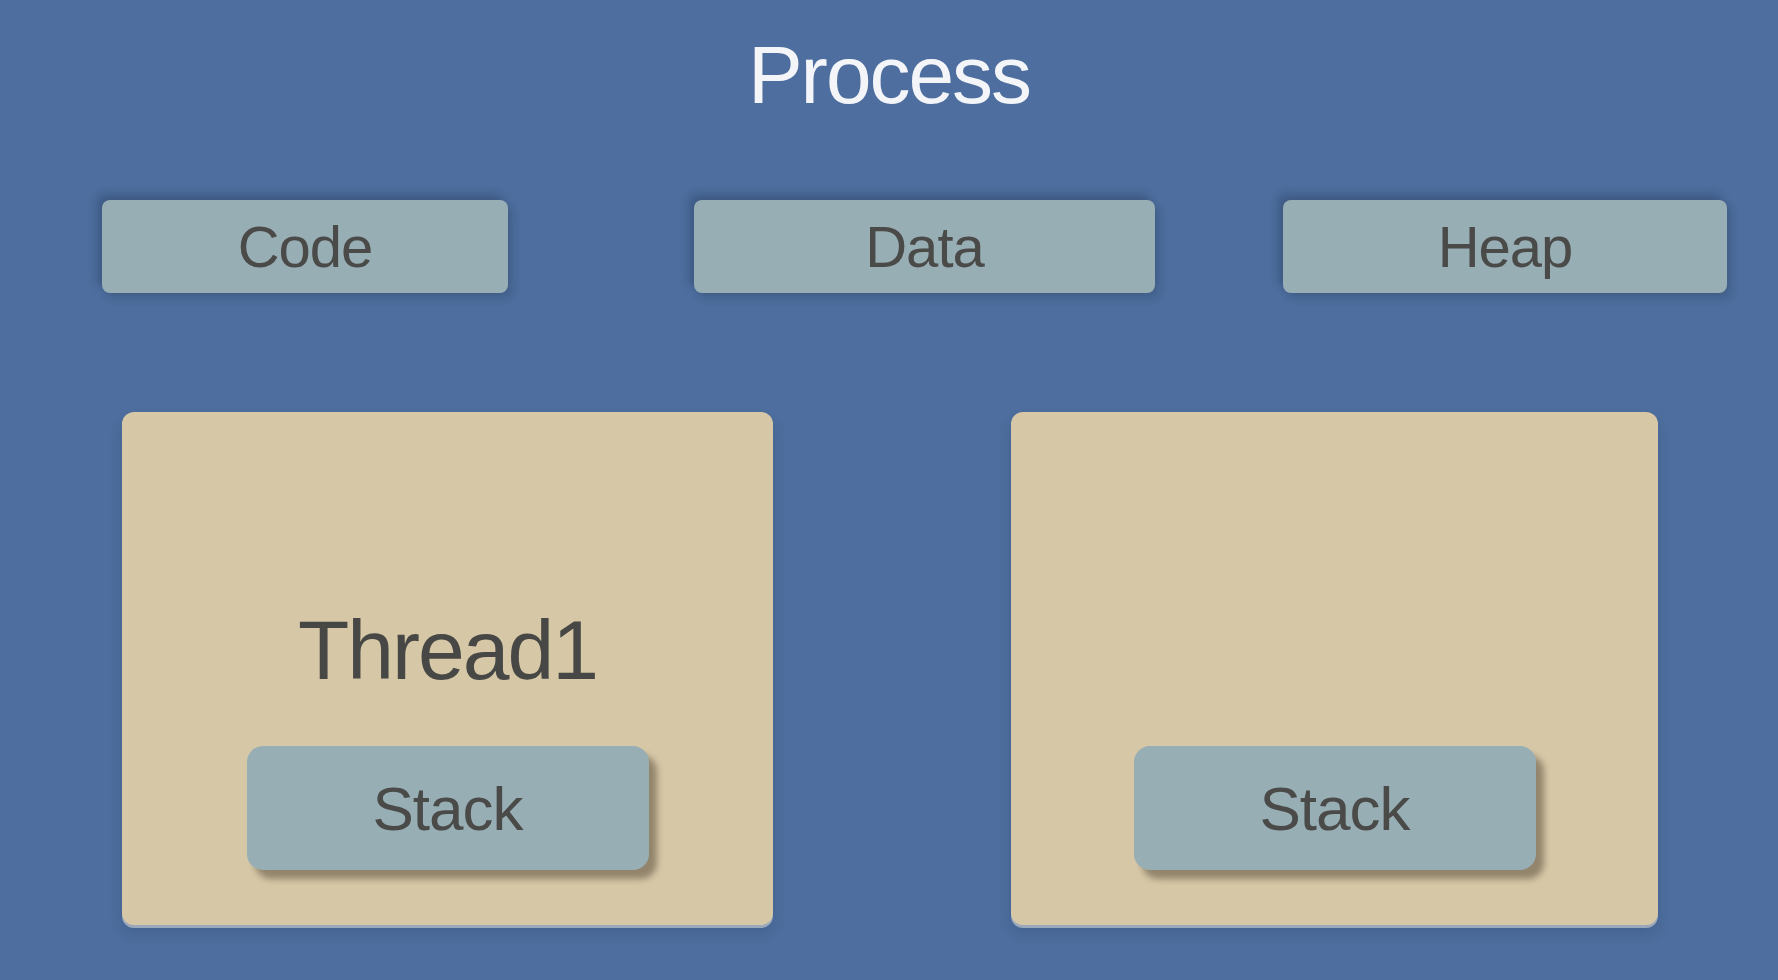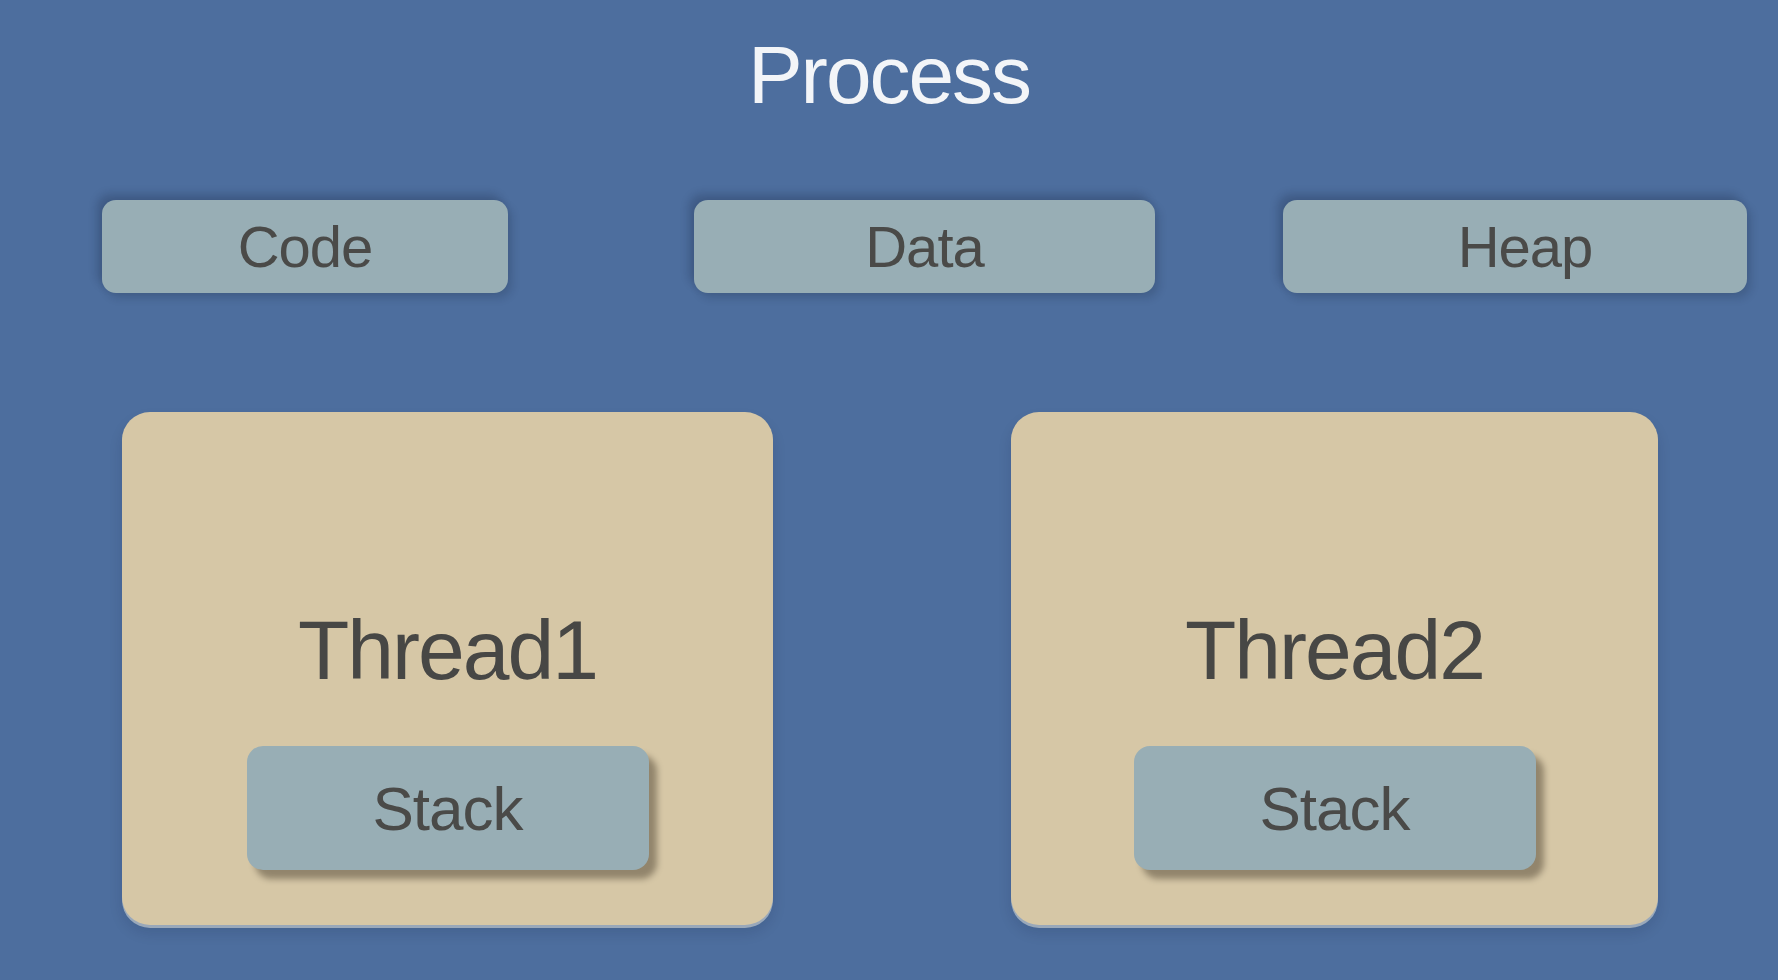--- a/index.html
+++ b/index.html
@@ -23,40 +23,40 @@
     text-align: center;
     font-size: 82px;
     line-height: 1;
     letter-spacing: -2px;
     color: #f3f5f8;
   }
   .segment {
     position: absolute;
     top: 200px;
     height: 93px;
-    border-radius: 14px;
+    border-radius: 8px;
     background: #98aeb5;
     display: flex;
     align-items: center;
     justify-content: center;
     box-shadow: -5px -6px 9px rgba(15, 25, 45, 0.22), 4px 5px 9px rgba(15, 25, 45, 0.18);
   }
   .segment span {
     font-size: 58px;
     color: #4a4a48;
     letter-spacing: -1px;
   }
   .segment-code { left: 102px; width: 406px; }
   .segment-data { left: 694px; width: 461px; }
-  .segment-heap { left: 1283px; width: 444px; padding-left: 20px; }
+  .segment-heap { left: 1283px; width: 444px; }
   .thread {
     position: absolute;
     top: 412px;
     height: 513px;
-    border-radius: 28px;
+    border-radius: 12px;
     background: #d6c7a6;
     box-shadow: 0 3px 0 rgba(255, 250, 235, 0.45), 0 8px 14px rgba(10, 20, 40, 0.12);
   }
   .thread-1 { left: 122px; width: 651px; }
   .thread-2 { left: 1011px; width: 647px; }
   .thread-label {
     position: absolute;
     top: 196px;
     left: 0;
     width: 100%;
@@ -106,19 +106,18 @@
   </div>
 
   <div class="thread thread-1">
     <div class="thread-label">Thread1</div>
     <div class="stack">
       <span>Stack</span>
     </div>
   </div>
 
   <div class="thread thread-2">
-    <div class="thread-label">Thread2</div>
     <div class="stack">
       <span>Stack</span>
     </div>
   </div>
 
 </div>
 
 </body></html>

